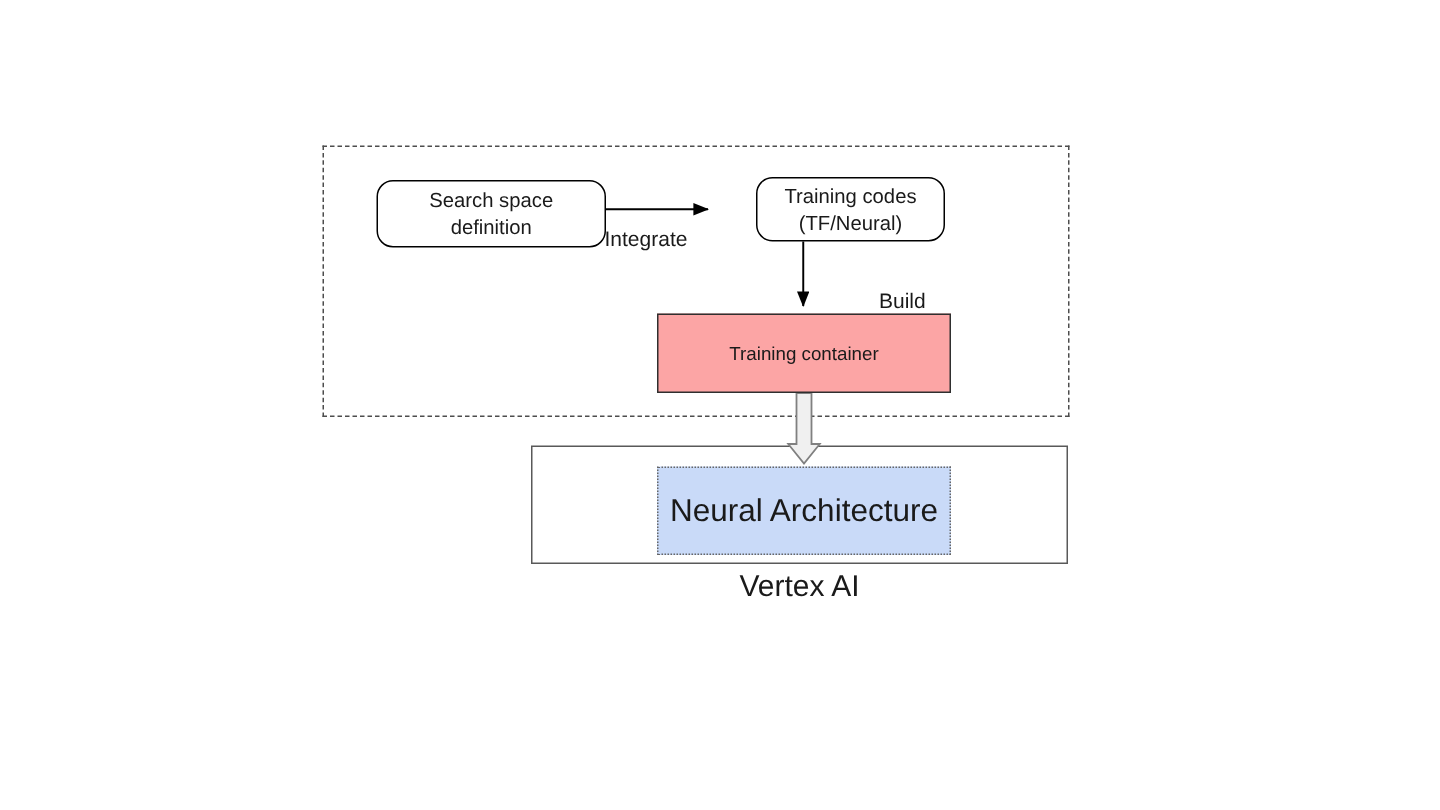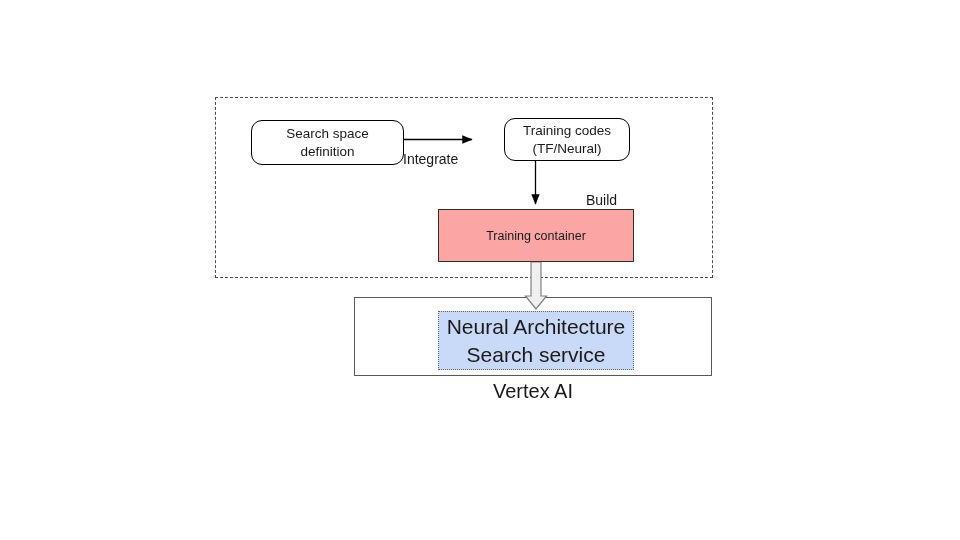--- a/index.html
+++ b/index.html
@@ -192,21 +192,20 @@
     </span>
   </div>
 
   <div id="training-container-box">
     <span>Training container</span>
   </div>
 
   <div id="nas-service-box">
     <span>
       <span>Neural Architecture</span><br>
-      <span>Search service</span>
     </span>
   </div>
 
   <div id="vertex-ai-caption">Vertex AI</div>
 
   <div class="edge-label" id="integrate-label">Integrate</div>
   <div class="edge-label" id="build-label">Build</div>
 
 </div>
 

